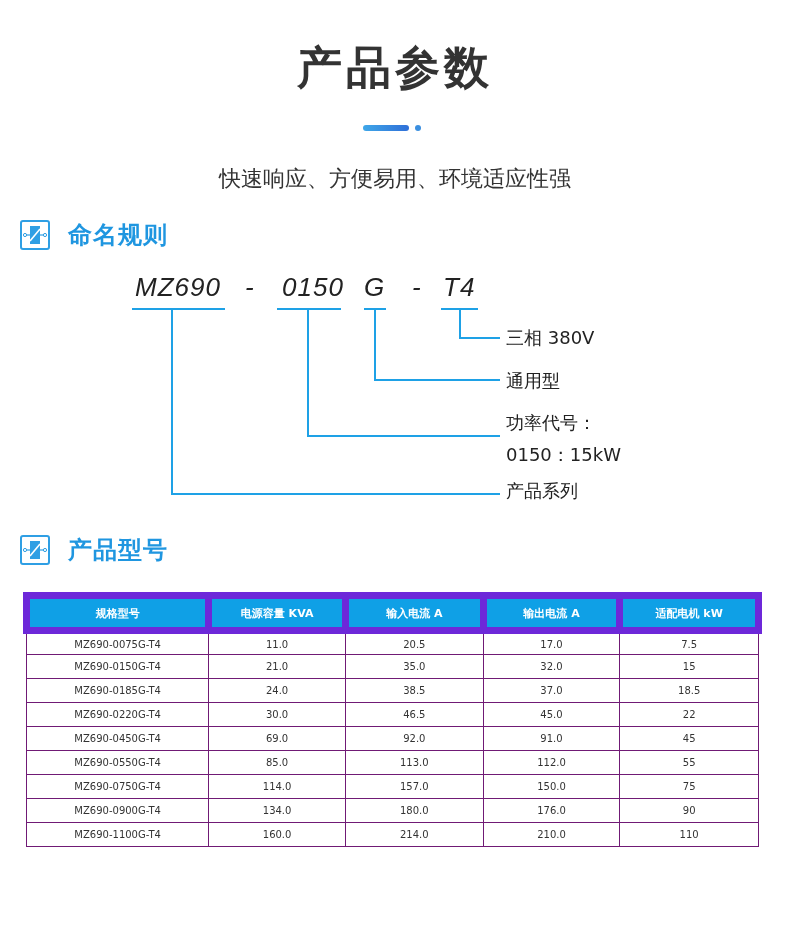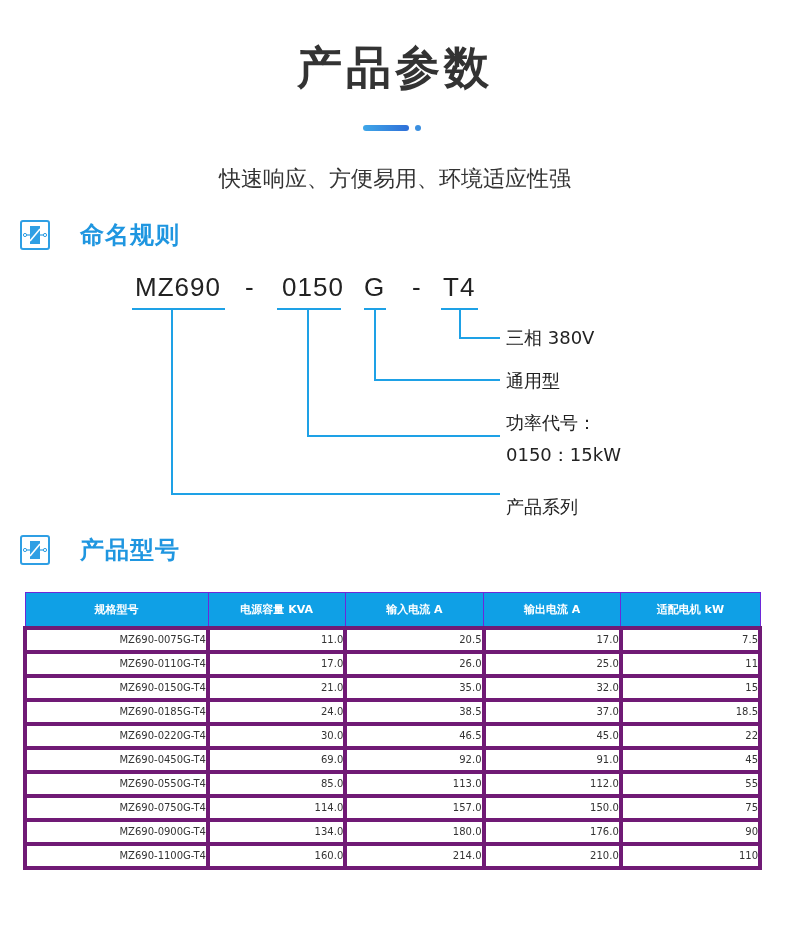--- a/index.html
+++ b/index.html
@@ -23,42 +23,42 @@
       position: absolute; left: 0; top: 164px; width: 790px; text-align: center;
       font-size: 22px; color: #333333; line-height: 30px;
     }
 
     .section-head { position: absolute; left: 20px; height: 34px; display: flex; align-items: center; }
     .section-icon {
       width: 30px; height: 30px; border: 2px solid #2f9fe4; border-radius: 3px; position: relative;
       background: #fff;
     }
     .section-icon svg { position: absolute; left: 0; top: 0; }
-    .section-title { margin-left: 30px; font-size: 24px; font-weight: bold; color: #1f96e0; letter-spacing: 1px; }
+    .section-title { margin-left: 18px; font-size: 24px; font-weight: bold; color: #1f96e0; letter-spacing: 1px; }
 
     .code-part {
       position: absolute; top: 270px; font-family: "Liberation Sans", sans-serif;
-      font-size: 26px; color: #222; line-height: 34px; letter-spacing: 1px;
+      font-size: 26px; color: #222; line-height: 34px; letter-spacing: 1px; font-style: italic;
     }
     .line { position: absolute; background: #1ea1e6; }
     .annot {
       position: absolute; left: 506px; font-size: 18px; color: #222; line-height: 30px;
       font-family: "DejaVu Sans", sans-serif;
     }
 
     table.spec {
       position: absolute; left: 23px; top: 592px; width: 739px; border-collapse: collapse;
       font-family: "DejaVu Sans", sans-serif; font-size: 10px; color: #333;
     }
     table.spec th {
       background: #0fa0e6; color: #ffffff; font-weight: bold; height: 35px;
-      border: 1px solid #6d28d9; font-size: 11px;
+      border: 7px solid #6d28d9; font-size: 11px;
     }
     table.spec td {
-      height: 24px; text-align: right; border: 4px solid #701a75; background: #fff;
+      height: 24px; text-align: center; border: 1px solid #701a75; background: #fff;
     }
     col.c1 { width: 184px; } col.c2 { width: 138px; } col.c3 { width: 139px; }
     col.c4 { width: 138px; } col.c5 { width: 140px; }
   </style>
 </head>
 <body>
 
 <div class="main-title">产品参数</div>
 <div class="title-deco">
   <div class="bar"></div>
@@ -99,21 +99,21 @@
 
 <div class="line" style="left:459px; top:337px; width:41px; height:2px;"></div>
 <div class="line" style="left:374px; top:379px; width:126px; height:2px;"></div>
 <div class="line" style="left:307px; top:435px; width:193px; height:2px;"></div>
 <div class="line" style="left:171px; top:493px; width:329px; height:2px;"></div>
 
 <div class="annot" style="top:323px;">三相 380V</div>
 <div class="annot" style="top:366px;">通用型</div>
 <div class="annot" style="top:408px;">功率代号：</div>
 <div class="annot" style="top:440px;">0150：15kW</div>
-<div class="annot" style="top:492px;">产品系列</div>
+<div class="annot" style="top:476px;">产品系列</div>
 
 <div class="section-head" style="top:533px;">
   <div class="section-icon">
     <svg width="26" height="26" viewBox="0 0 26 26">
       <rect x="8" y="4" width="10" height="18" fill="#2f9fe4"></rect>
       <line x1="8" y1="19" x2="18" y2="7" stroke="#fff" stroke-width="1.6"></line>
       <line x1="3" y1="13" x2="8" y2="13" stroke="#2f9fe4" stroke-width="1.2"></line>
       <line x1="18" y1="13" x2="23" y2="13" stroke="#2f9fe4" stroke-width="1.2"></line>
       <circle cx="3" cy="13" r="1.6" fill="#fff" stroke="#2f9fe4" stroke-width="1"></circle>
       <circle cx="23" cy="13" r="1.6" fill="#fff" stroke="#2f9fe4" stroke-width="1"></circle>
@@ -141,27 +141,20 @@
   </thead>
   <tbody>
     <tr>
         <td>MZ690-0075G-T4</td>
         <td>11.0</td>
         <td>20.5</td>
         <td>17.0</td>
         <td>7.5</td>
       </tr>
     <tr>
-        <td>MZ690-0110G-T4</td>
-        <td>17.0</td>
-        <td>26.0</td>
-        <td>25.0</td>
-        <td>11</td>
-      </tr>
-    <tr>
         <td>MZ690-0150G-T4</td>
         <td>21.0</td>
         <td>35.0</td>
         <td>32.0</td>
         <td>15</td>
       </tr>
     <tr>
         <td>MZ690-0185G-T4</td>
         <td>24.0</td>
         <td>38.5</td>

